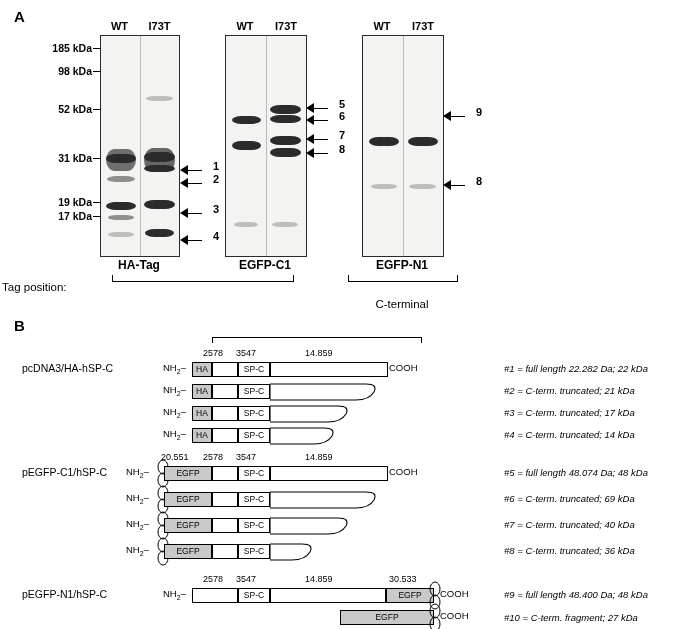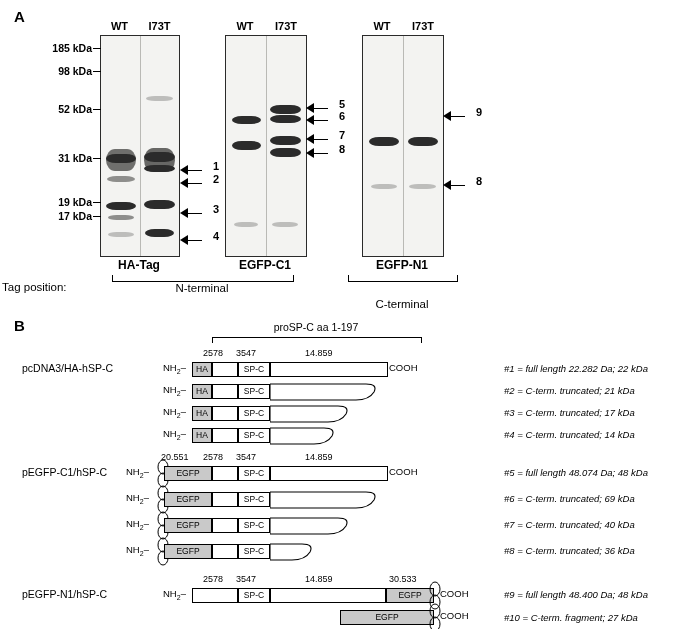--- a/index.html
+++ b/index.html
@@ -292,27 +292,25 @@
   <div class="arrow-num" style="left:476px; top:106px;">9</div>
 
   <div class="arrow-row" style="left:445px; top:180px; width:28px;">
     <div class="arrow-line" style="width:20px;"></div>
     <div class="arrow-head" style="left:-2px;"></div>
   </div>
   <div class="arrow-num" style="left:476px; top:175px;">8</div>
 
   <div class="tagpos-label" style="left:2px; top:281px;">Tag position:</div>
   <div class="bracket-dn" style="left:112px; top:275px; width:180px;"></div>
-  <div class="center-label" style="left:112px; top:282px; width:180px;">N-terminal</div>
   <div class="bracket-dn" style="left:348px; top:275px; width:108px;"></div>
   <div class="center-label" style="left:348px; top:298px; width:108px;">C-terminal</div>
 
   <div class="panel-letter" style="left:14px; top:317px;">B</div>
 
-  <div class="prosp-label" style="left:206px; top:321px; width:220px;">proSP-C aa 1-197</div>
   <div class="top-bracket" style="left:212px; top:337px; width:208px;"></div>
 
   <div class="constr-name" style="left:22px; top:362px;text-align:center;">pcDNA3/HA-hSP-C</div>
 
   <div class="aa-num" style="left:203px; top:348px;">2578</div>
   <div class="aa-num" style="left:236px; top:348px;">3547</div>
   <div class="aa-num" style="left:305px; top:348px;">14.859</div>
 
   <div class="nh2" style="left:163px; top:362px;">NH<sub style="font-size:7px;">2</sub>–</div>
   <div class="seg gray" style="left:192px; top:362px; width:20px;"></div>

